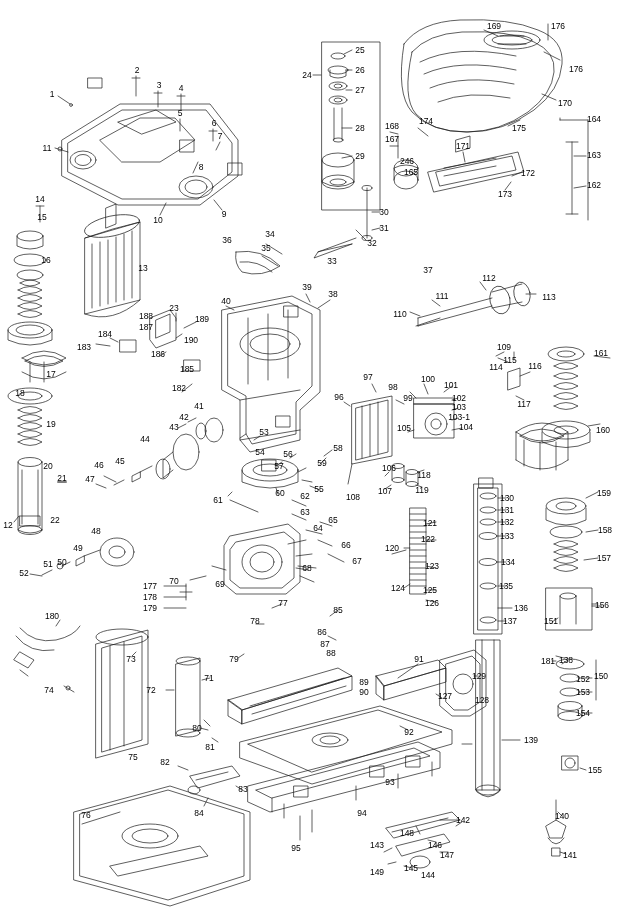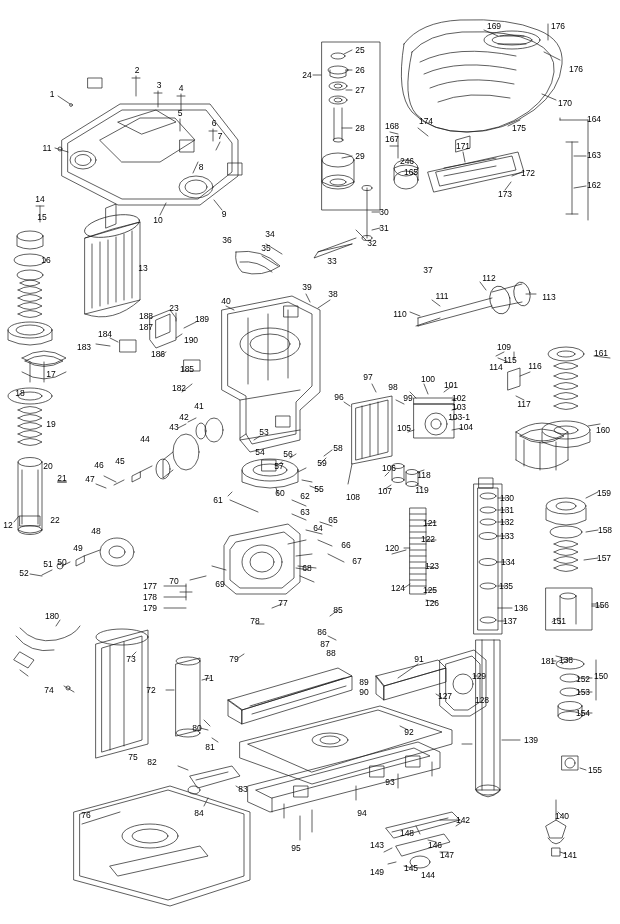--- a/index.html
+++ b/index.html
@@ -597,21 +597,21 @@
       <div class="callout" style="left: 151px; top: 690px;">72</div>
       <div class="callout" style="left: 131px; top: 659px;">73</div>
       <div class="callout" style="left: 49px; top: 690px;">74</div>
       <div class="callout" style="left: 133px; top: 757px;">75</div>
       <div class="callout" style="left: 86px; top: 815px;">76</div>
       <div class="callout" style="left: 283px; top: 603px;">77</div>
       <div class="callout" style="left: 255px; top: 621px;">78</div>
       <div class="callout" style="left: 234px; top: 659px;">79</div>
       <div class="callout" style="left: 197px; top: 728px;">80</div>
       <div class="callout" style="left: 210px; top: 747px;">81</div>
-      <div class="callout" style="left: 152px; top: 762px;">82</div>
+      <div class="callout" style="left: 165px; top: 762px;">82</div>
       <div class="callout" style="left: 243px; top: 789px;">83</div>
       <div class="callout" style="left: 199px; top: 813px;">84</div>
       <div class="callout" style="left: 338px; top: 610px;">85</div>
       <div class="callout" style="left: 322px; top: 632px;">86</div>
       <div class="callout" style="left: 325px; top: 644px;">87</div>
       <div class="callout" style="left: 331px; top: 653px;">88</div>
       <div class="callout" style="left: 364px; top: 682px;">89</div>
       <div class="callout" style="left: 364px; top: 692px;">90</div>
       <div class="callout" style="left: 419px; top: 659px;">91</div>
       <div class="callout" style="left: 409px; top: 732px;">92</div>
@@ -667,21 +667,21 @@
       <div class="callout" style="left: 570px; top: 855px;">141</div>
       <div class="callout" style="left: 463px; top: 820px;">142</div>
       <div class="callout" style="left: 377px; top: 845px;">143</div>
       <div class="callout" style="left: 428px; top: 875px;">144</div>
       <div class="callout" style="left: 411px; top: 868px;">145</div>
       <div class="callout" style="left: 435px; top: 845px;">146</div>
       <div class="callout" style="left: 447px; top: 855px;">147</div>
       <div class="callout" style="left: 407px; top: 833px;">148</div>
       <div class="callout" style="left: 377px; top: 872px;">149</div>
       <div class="callout" style="left: 601px; top: 676px;">150</div>
-      <div class="callout" style="left: 551px; top: 621px; margin-left: 8px;">151</div>
+      <div class="callout" style="left: 551px; top: 621px;">151</div>
       <div class="callout" style="left: 583px; top: 679px;">152</div>
       <div class="callout" style="left: 583px; top: 692px;">153</div>
       <div class="callout" style="left: 583px; top: 713px;">154</div>
       <div class="callout" style="left: 595px; top: 770px;">155</div>
       <div class="callout" style="left: 602px; top: 605px;">156</div>
       <div class="callout" style="left: 604px; top: 558px;">157</div>
       <div class="callout" style="left: 605px; top: 530px;">158</div>
       <div class="callout" style="left: 604px; top: 493px;">159</div>
       <div class="callout" style="left: 603px; top: 430px;">160</div>
       <div class="callout" style="left: 601px; top: 353px;">161</div>

